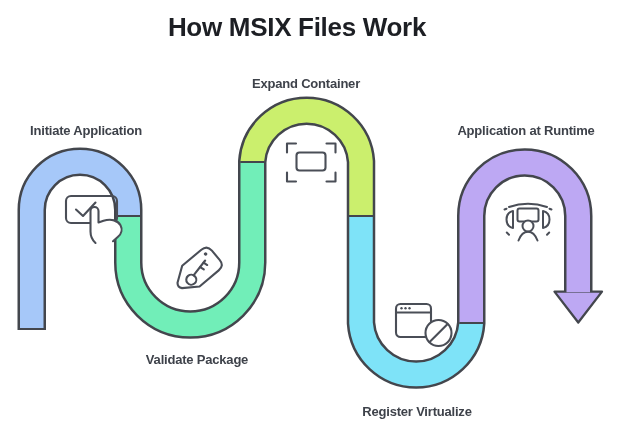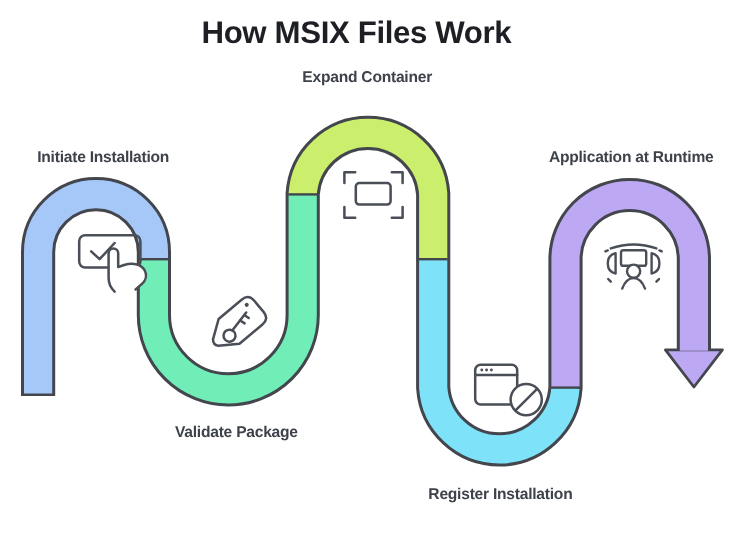--- a/index.html
+++ b/index.html
@@ -103,19 +103,19 @@
       <path d="M 513 211 Q 506.5 212.5 506.5 219.5 Q 506.5 226.5 513 228 L 513 211 Z"></path>
       <path d="M 543 211 Q 549.5 212.5 549.5 219.5 Q 549.5 226.5 543 228 L 543 211 Z"></path>
       <rect x="517.5" y="208.5" width="21" height="13" rx="2"></rect>
       <path d="M 506.8 232.5 L 509 234.7"></path>
       <path d="M 549.2 232.5 L 547 234.7"></path>
       <circle cx="528" cy="226" r="5.5" fill="#ffffff"></circle>
       <path d="M 518.5 240.5 Q 521.8 231.8 528 231.8 Q 534.2 231.8 537.5 240.5"></path>
     </g>
   </svg>
 
-  <div class="step-label" style="left:86px;top:123px">Initiate Installation</div>
+  <div class="step-label" style="left:86px;top:123px">Initiate Application</div>
   <div class="step-label" style="left:197px;top:352px">Validate Package</div>
-  <div class="step-label" style="left:306px;top:56px">Expand Container</div>
-  <div class="step-label" style="left:417px;top:404px">Register Installation</div>
+  <div class="step-label" style="left:306px;top:76px">Expand Container</div>
+  <div class="step-label" style="left:417px;top:404px">Register Virtualize</div>
   <div class="step-label" style="left:526px;top:123px">Application at Runtime</div>
 
 </div>
 
 </body></html>

